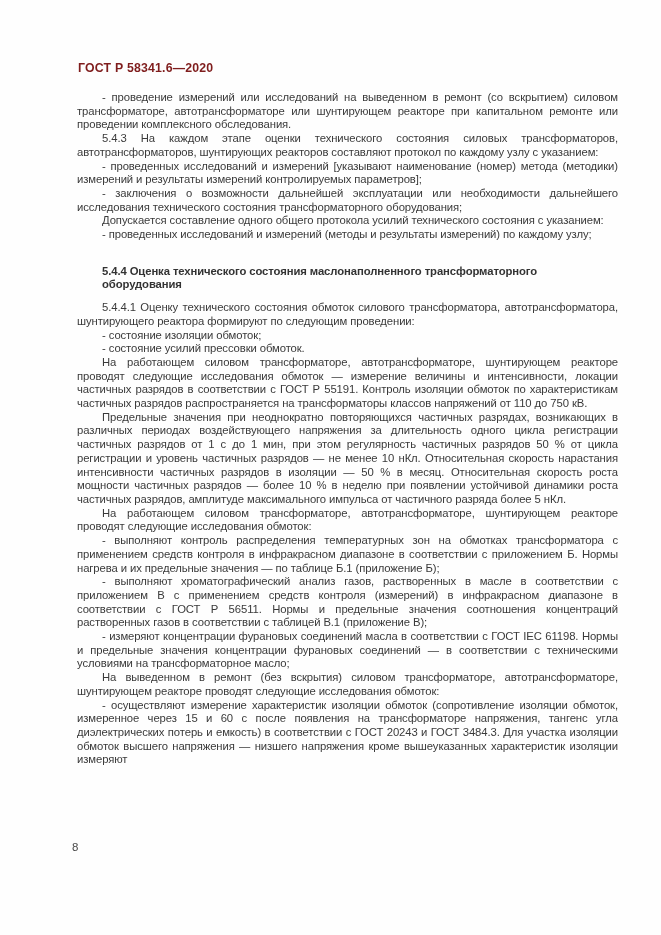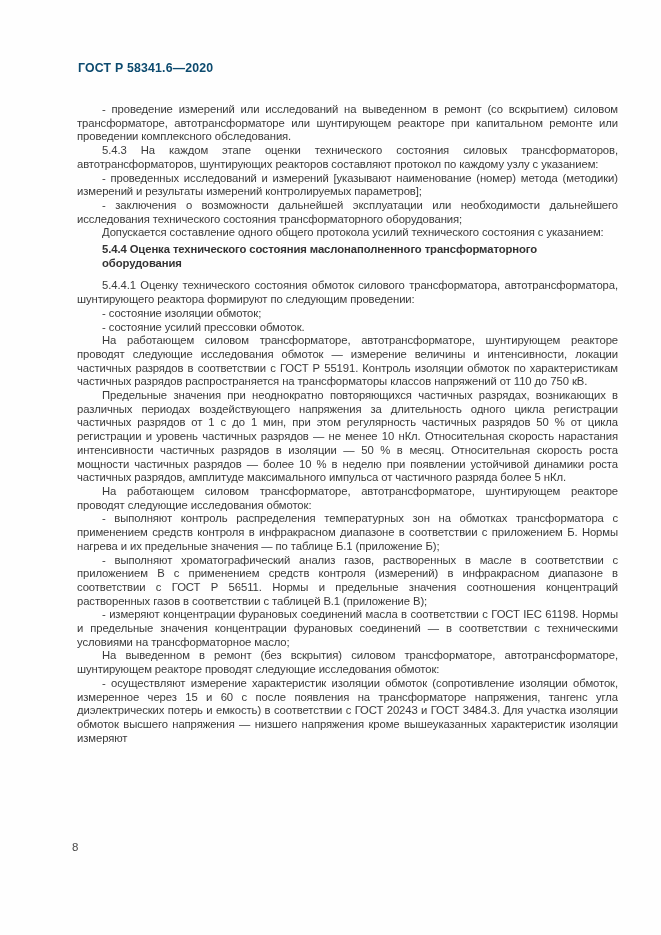--- a/index.html
+++ b/index.html
@@ -16,44 +16,44 @@
     color: #3a3a3a;
     overflow: hidden;
   }
   .doc-header {
     position: absolute;
     top: 61px;
     left: 78px;
     font-size: 12.3px;
     font-weight: bold;
     letter-spacing: 0.2px;
-    color: #0c4a6e;
+    color: #7f1d1d;
     white-space: nowrap;
   }
   .doc-body {
     position: absolute;
-    top: 103px;
+    top: 91px;
     left: 77px;
     width: 541px;
     font-size: 11.3px;
     line-height: 13.7px;
     letter-spacing: -0.1px;
     text-align: justify;
     hyphens: auto;
     -webkit-hyphens: auto;
   }
   .doc-body p {
     margin: 0;
     text-indent: 25px;
   }
   .doc-body p.heading {
     font-weight: bold;
     text-align: left;
     text-indent: 0;
-    margin: 3px 0 9px 25px;
+    margin: 23px 0 9px 25px;
     width: 500px;
     hyphens: none;
     color: #333333;
   }
   .page-number {
     position: absolute;
     top: 841px;
     left: 72px;
     font-size: 11.5px;
     color: #4a4a4a;
@@ -64,20 +64,21 @@
 
 <div class="page">
   <div class="doc-header">ГОСТ Р 58341.6—2020</div>
 
   <div class="doc-body">
       <p class="body">- проведение измерений или исследований на выведенном в ремонт (со вскрытием) силовом трансформаторе, автотрансформаторе или шунтирующем реакторе при капитальном ремонте или проведении комплексного обследования.</p>
       <p class="body">5.4.3 На каждом этапе оценки технического состояния силовых трансформаторов, автотрансформаторов, шунтирующих реакторов составляют протокол по каждому узлу с указанием:</p>
       <p class="body">- проведенных исследований и измерений [указывают наименование (номер) метода (методики) измерений и результаты измерений контролируемых параметров];</p>
       <p class="body">- заключения о возможности дальнейшей эксплуатации или необходимости дальнейшего исследования технического состояния трансформаторного оборудования;</p>
       <p class="body">Допускается составление одного общего протокола усилий технического состояния с указанием:</p>
+      <p class="body">- проведенных исследований и измерений (методы и результаты измерений) по каждому узлу;</p>
       <p class="heading">5.4.4 Оценка технического состояния маслонаполненного трансформаторного оборудования</p>
       <p class="body">5.4.4.1 Оценку технического состояния обмоток силового трансформатора, автотрансформатора, шунтирующего реактора формируют по следующим проведении:</p>
       <p class="body">- состояние изоляции обмоток;</p>
       <p class="body">- состояние усилий прессовки обмоток.</p>
       <p class="body">На работающем силовом трансформаторе, автотрансформаторе, шунтирующем реакторе проводят следующие исследования обмоток — измерение величины и интенсивности, локации частичных разрядов в соответствии с ГОСТ Р 55191. Контроль изоляции обмоток по характеристикам частичных разрядов распространяется на трансформаторы классов напряжений от 110 до 750 кВ.</p>
       <p class="body">Предельные значения при неоднократно повторяющихся частичных разрядах, возникающих в различных периодах воздействующего напряжения за длительность одного цикла регистрации частичных разрядов от 1 с до 1 мин, при этом регулярность частичных разрядов 50 % от цикла регистрации и уровень частичных разрядов — не менее 10 нКл. Относительная скорость нарастания интенсивности частичных разрядов в изоляции — 50 % в месяц. Относительная скорость роста мощности частичных разрядов — более 10 % в неделю при появлении устойчивой динамики роста частичных разрядов, амплитуде максимального импульса от частичного разряда более 5 нКл.</p>
       <p class="body">На работающем силовом трансформаторе, автотрансформаторе, шунтирующем реакторе проводят следующие исследования обмоток:</p>
       <p class="body">- выполняют контроль распределения температурных зон на обмотках трансформатора с применением средств контроля в инфракрасном диапазоне в соответствии с приложением Б. Нормы нагрева и их предельные значения — по таблице Б.1 (приложение Б);</p>
       <p class="body">- выполняют хроматографический анализ газов, растворенных в масле в соответствии с приложением В с применением средств контроля (измерений) в инфракрасном диапазоне в соответствии с ГОСТ Р 56511. Нормы и предельные значения соотношения концентраций растворенных газов в соответствии с таблицей В.1 (приложение В);</p>
       <p class="body">- измеряют концентрации фурановых соединений масла в соответствии с ГОСТ IEC 61198. Нормы и предельные значения концентрации фурановых соединений — в соответствии с техническими условиями на трансформаторное масло;</p>

